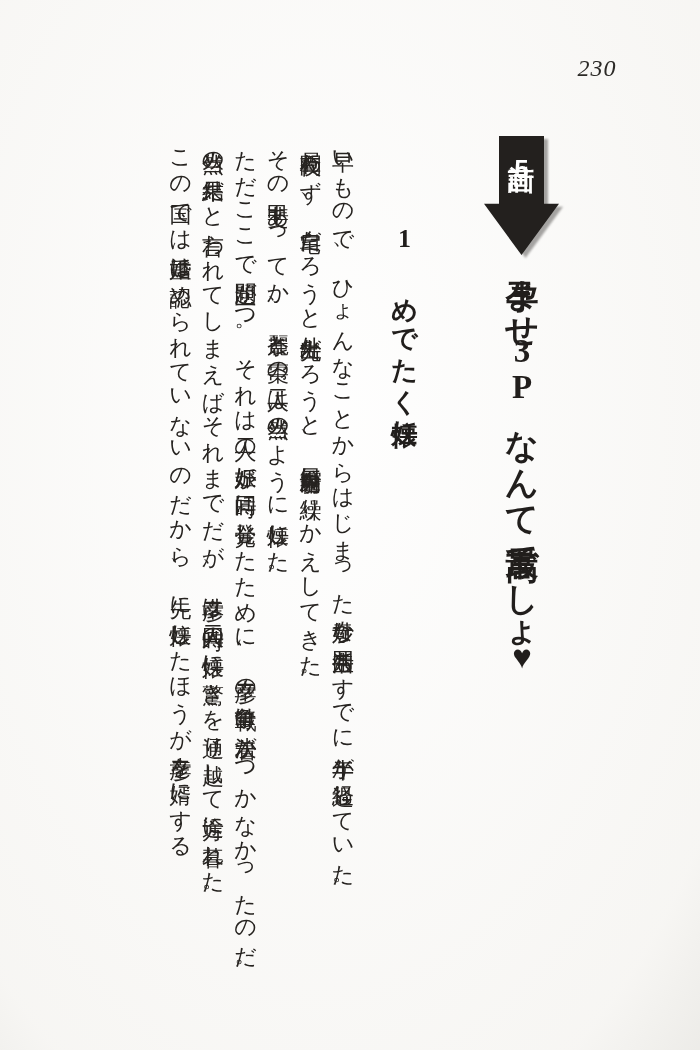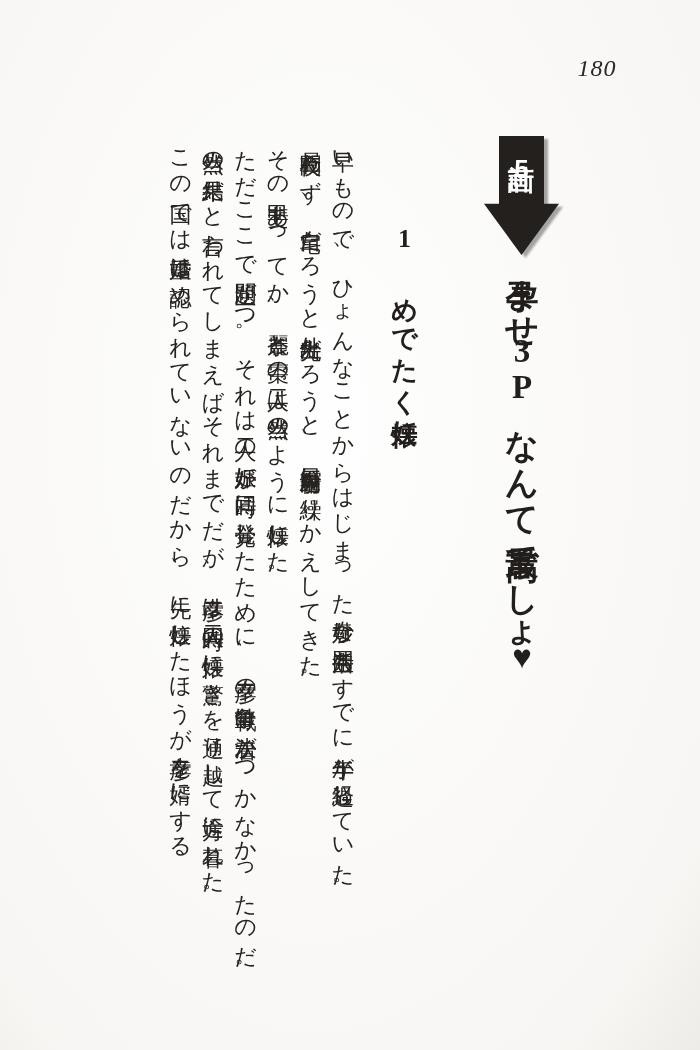--- a/index.html
+++ b/index.html
@@ -66,21 +66,21 @@
   }
   .body-text p{
     margin:0;padding:0;text-indent:1em;
   }
 </style>
 </head>
 <body>
 
 <div class="page">
 
-  <div class="page-number">180</div>
+  <div class="page-number">230</div>
 
   <div class="banner">
     <div class="banner-shape"></div>
     <div class="banner-label">計画5</div>
   </div>
 
   <div class="chapter-title">孕ませ3Pなんて最高でしょ♥</div>
 
   <div class="section-heading">1　めでたく懐妊</div>
 

